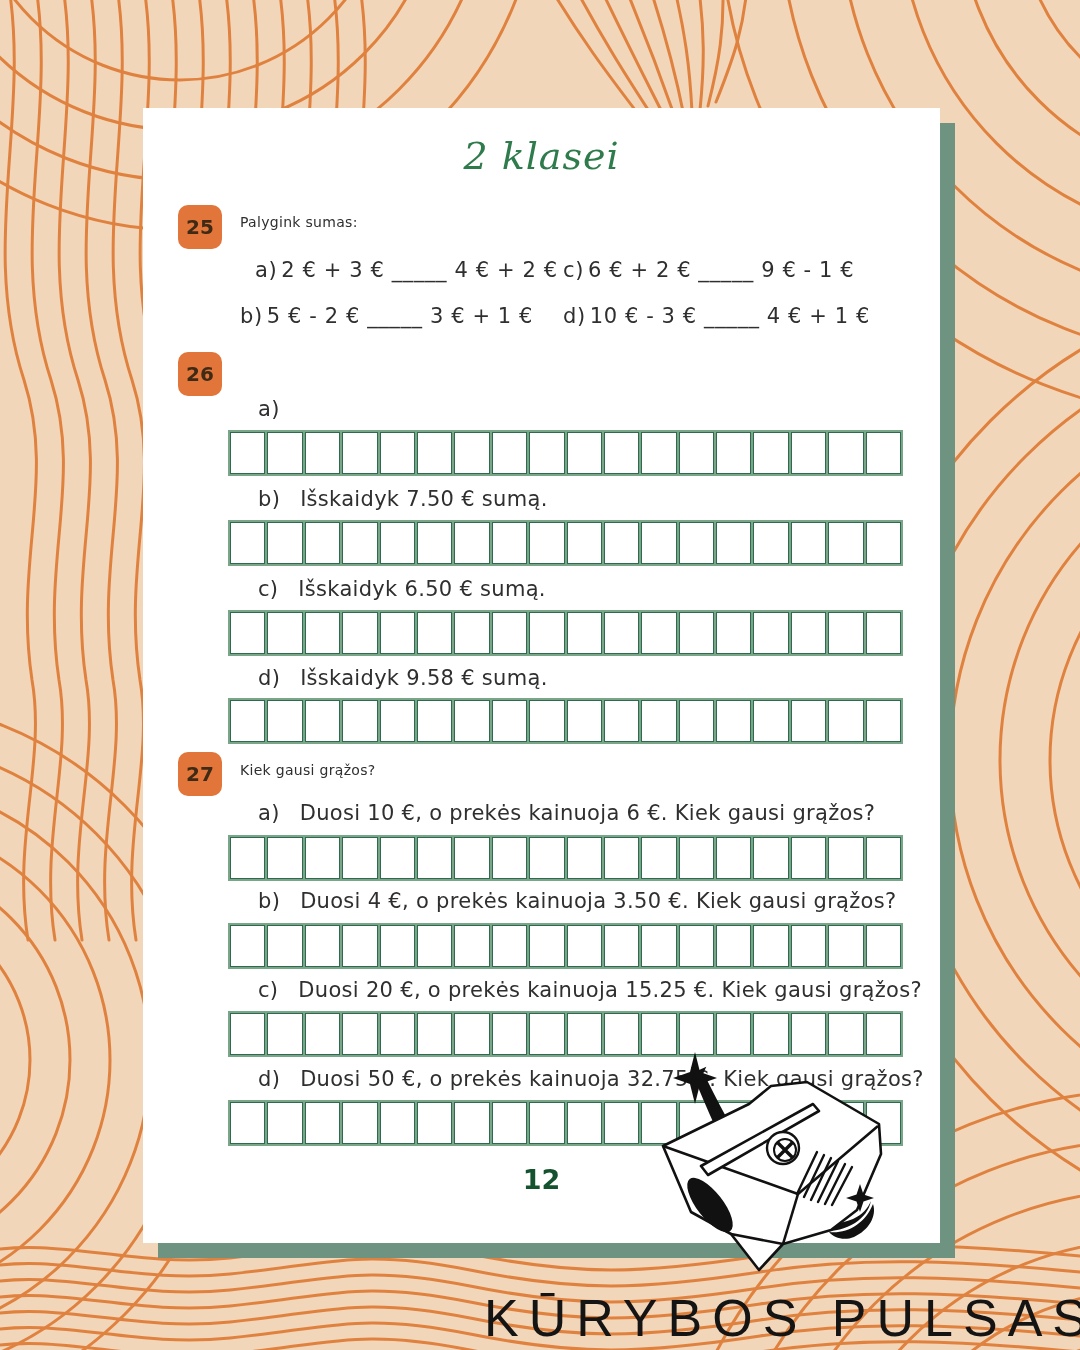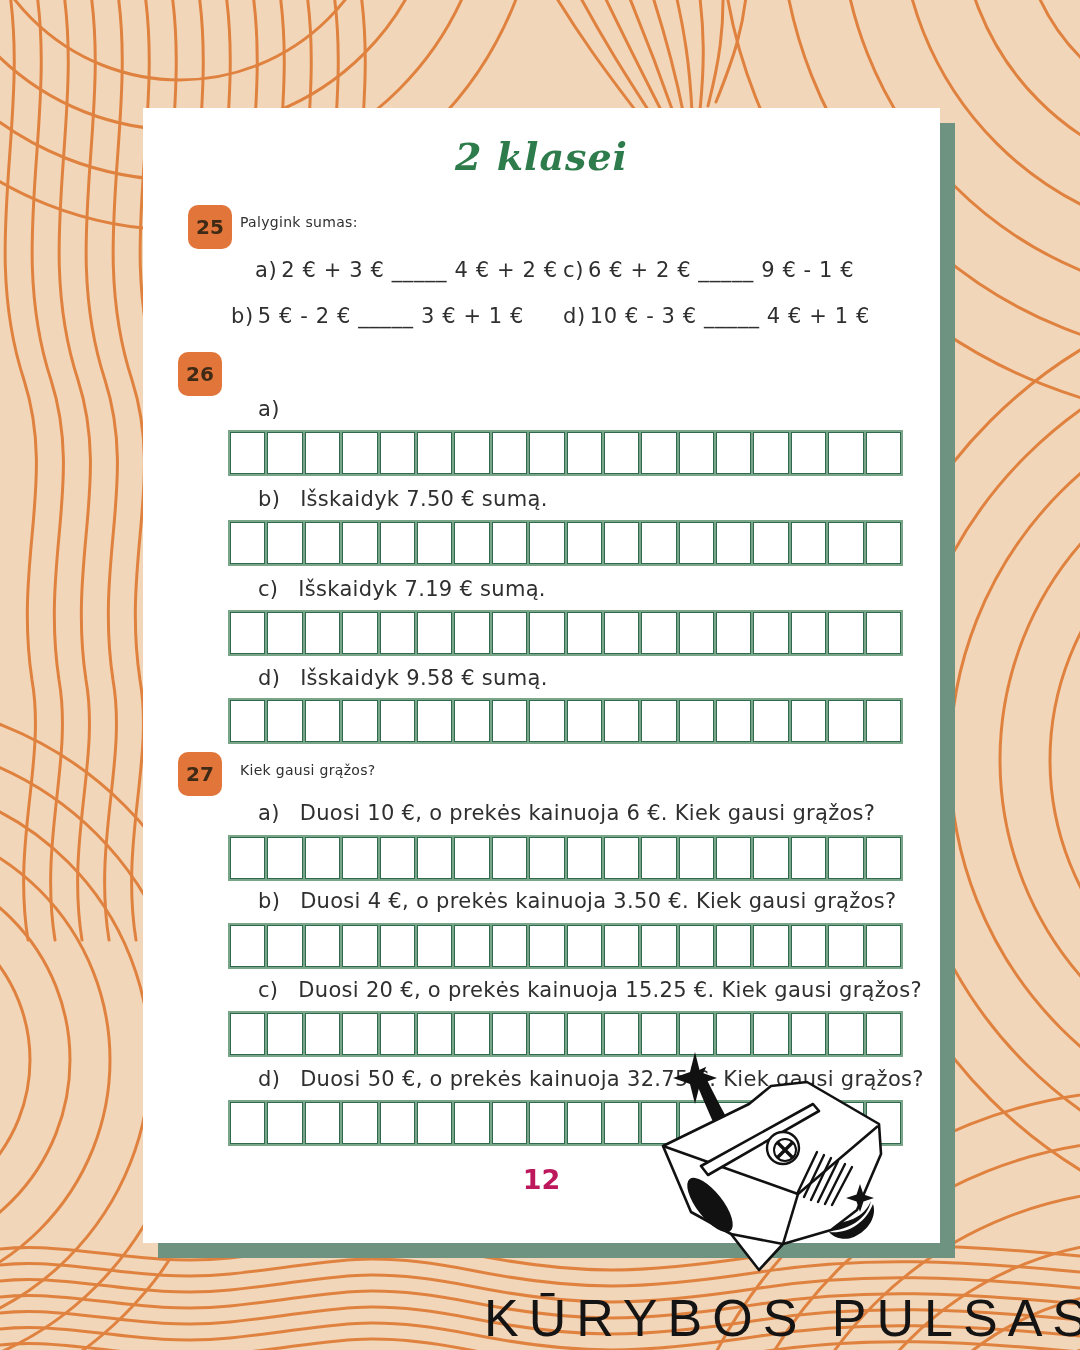--- a/index.html
+++ b/index.html
@@ -7,58 +7,58 @@
     width:1080px;height:1350px;position:relative;overflow:hidden;
     background:#F2D6B9;
     font-family:"DejaVu Sans",sans-serif;
   }
   .bg-pattern{position:absolute;left:0;top:0;z-index:0}
   .sheet-shadow{position:absolute;left:158px;top:123px;width:797px;height:1135px;background:#6E9381;z-index:1}
   .sheet{position:absolute;left:143px;top:108px;width:797px;height:1135px;background:#ffffff;z-index:2}
 
   .title{
     position:absolute;top:26px;left:0;width:100%;text-align:center;
-    font-family:"DejaVu Serif",serif;font-style:italic;font-weight:bold;
+    font-family:"DejaVu Serif",serif;font-style:italic;font-weight:normal;
     font-size:38px;color:#2E7B4C;letter-spacing:1px;
   }
   .badge{
     position:absolute;width:44px;height:44px;background:#E2763A;border-radius:10px;
     display:flex;align-items:center;justify-content:center;
     font-weight:bold;font-size:20px;color:#3F2A16;
   }
-  .badge-25{left:45px;top:97px}
+  .badge-25{left:35px;top:97px}
   .badge-26{left:35px;top:244px}
   .badge-27{left:35px;top:644px}
 
   .prompt{position:absolute;font-size:14px;color:#2F2F2F;letter-spacing:.3px;white-space:nowrap}
   .prompt-25{left:97px;top:106px}
   .prompt-26{left:97px;top:254px}
   .prompt-27{left:97px;top:654px}
 
   .prob{position:absolute;font-size:21px;color:#2F2F2F;letter-spacing:.6px;white-space:nowrap}
   .prob .lbl{margin-right:4px}
   .p-a{left:112px;top:150px}.p-c{left:420px;top:150px}
-  .p-b{left:88px;top:196px}.p-d{left:420px;top:196px}
+  .p-b{left:97px;top:196px}.p-d{left:420px;top:196px}
 
   .item{position:absolute;left:115px;font-size:21px;color:#2F2F2F;letter-spacing:.3px;white-space:nowrap;display:flex;gap:20px}
   .i26a{top:289px}.i26b{top:379px}.i26c{top:469px}.i26d{top:558px}
   .i27a{top:693px}.i27b{top:781px}.i27c{top:870px}.i27d{top:959px}
 
   .answer-grid{
     position:absolute;left:85px;width:675px;height:46px;
     background:#79A689;border:2px solid #79A689;
     display:flex;gap:2px;box-sizing:border-box;
   }
   .g26a{top:322px}.g26b{top:412px}.g26c{top:502px}.g26d{top:590px}
   .g27a{top:727px}.g27b{top:815px}.g27c{top:903px}.g27d{top:992px}
   .answer-grid .cell{flex:1;background:#fff;border:1.5px solid #2F6A4E;box-sizing:border-box}
 
   .pagenum{
     position:absolute;top:1056px;left:0;width:100%;text-align:center;
-    font-size:27px;font-weight:bold;color:#be185d;
+    font-size:27px;font-weight:bold;color:#14532d;
   }
   .sharpener{position:absolute;left:633px;top:1046px;z-index:3}
   .brand{
     position:absolute;left:484px;top:1288px;z-index:2;white-space:nowrap;
     font-family:"Liberation Sans",sans-serif;font-size:52px;
     letter-spacing:10px;color:#141414;
   }
 </style>
 </head>
 <body>
@@ -206,21 +206,21 @@
       <div class="cell"></div>
       <div class="cell"></div>
       <div class="cell"></div>
       <div class="cell"></div>
       <div class="cell"></div>
       <div class="cell"></div>
     </div>
 
   <div class="item i26c">
     <span>c)</span>
-      <span>Išskaidyk 7.19 € sumą.</span>
+      <span>Išskaidyk 6.50 € sumą.</span>
   </div>
   <div class="answer-grid g26c">
       <div class="cell"></div>
       <div class="cell"></div>
       <div class="cell"></div>
       <div class="cell"></div>
       <div class="cell"></div>
       <div class="cell"></div>
       <div class="cell"></div>
       <div class="cell"></div>

